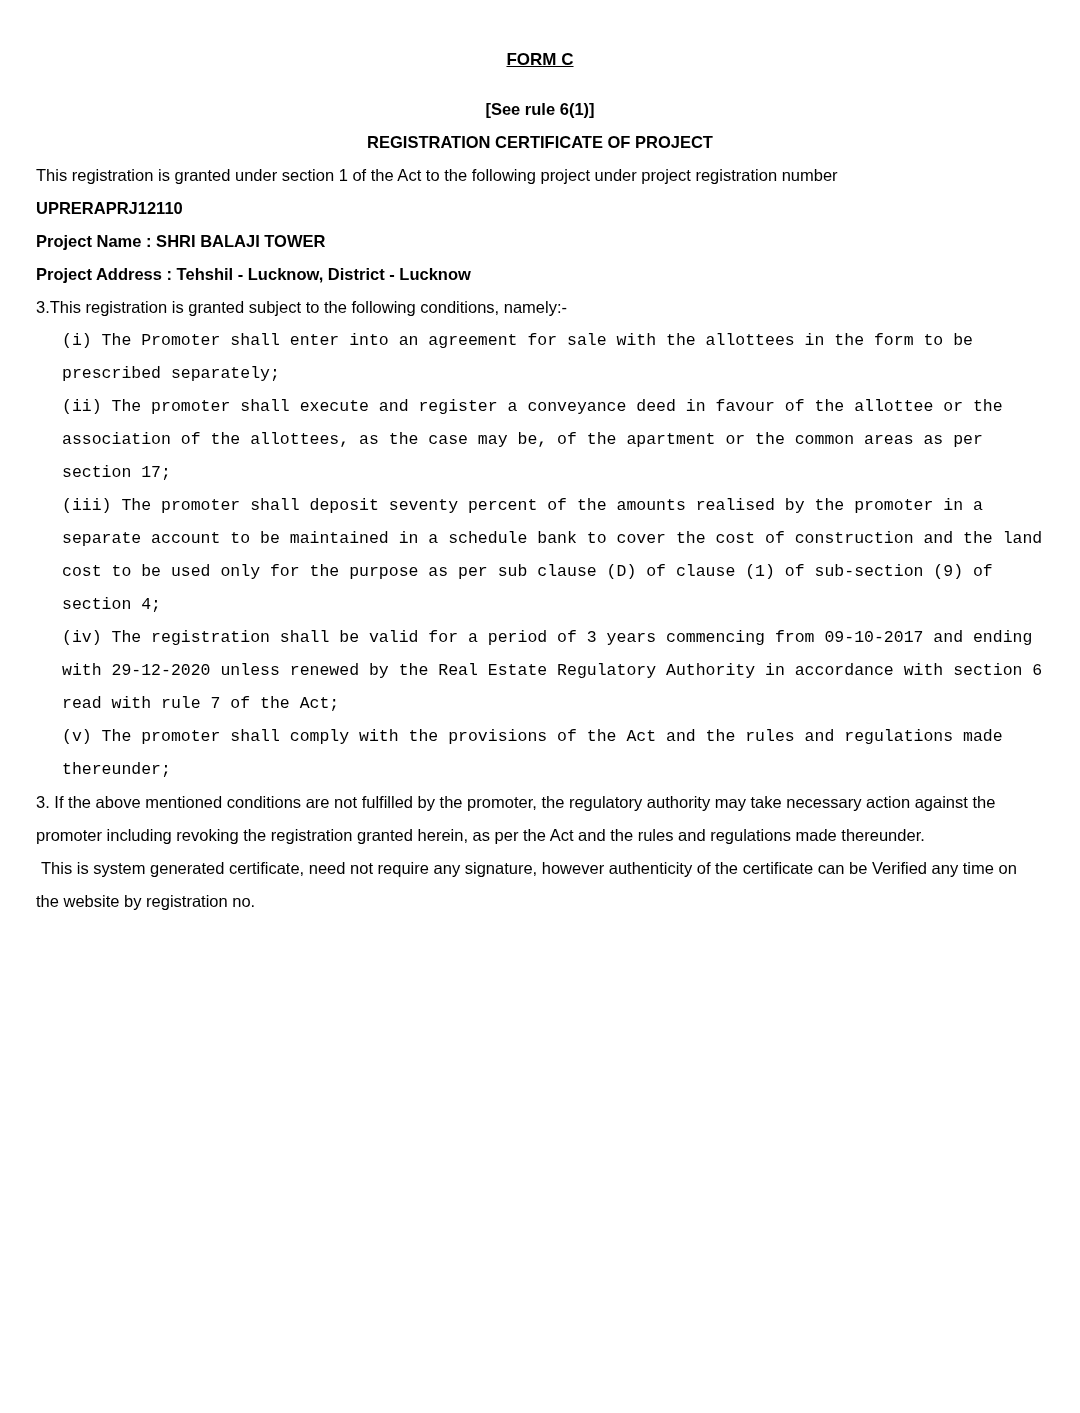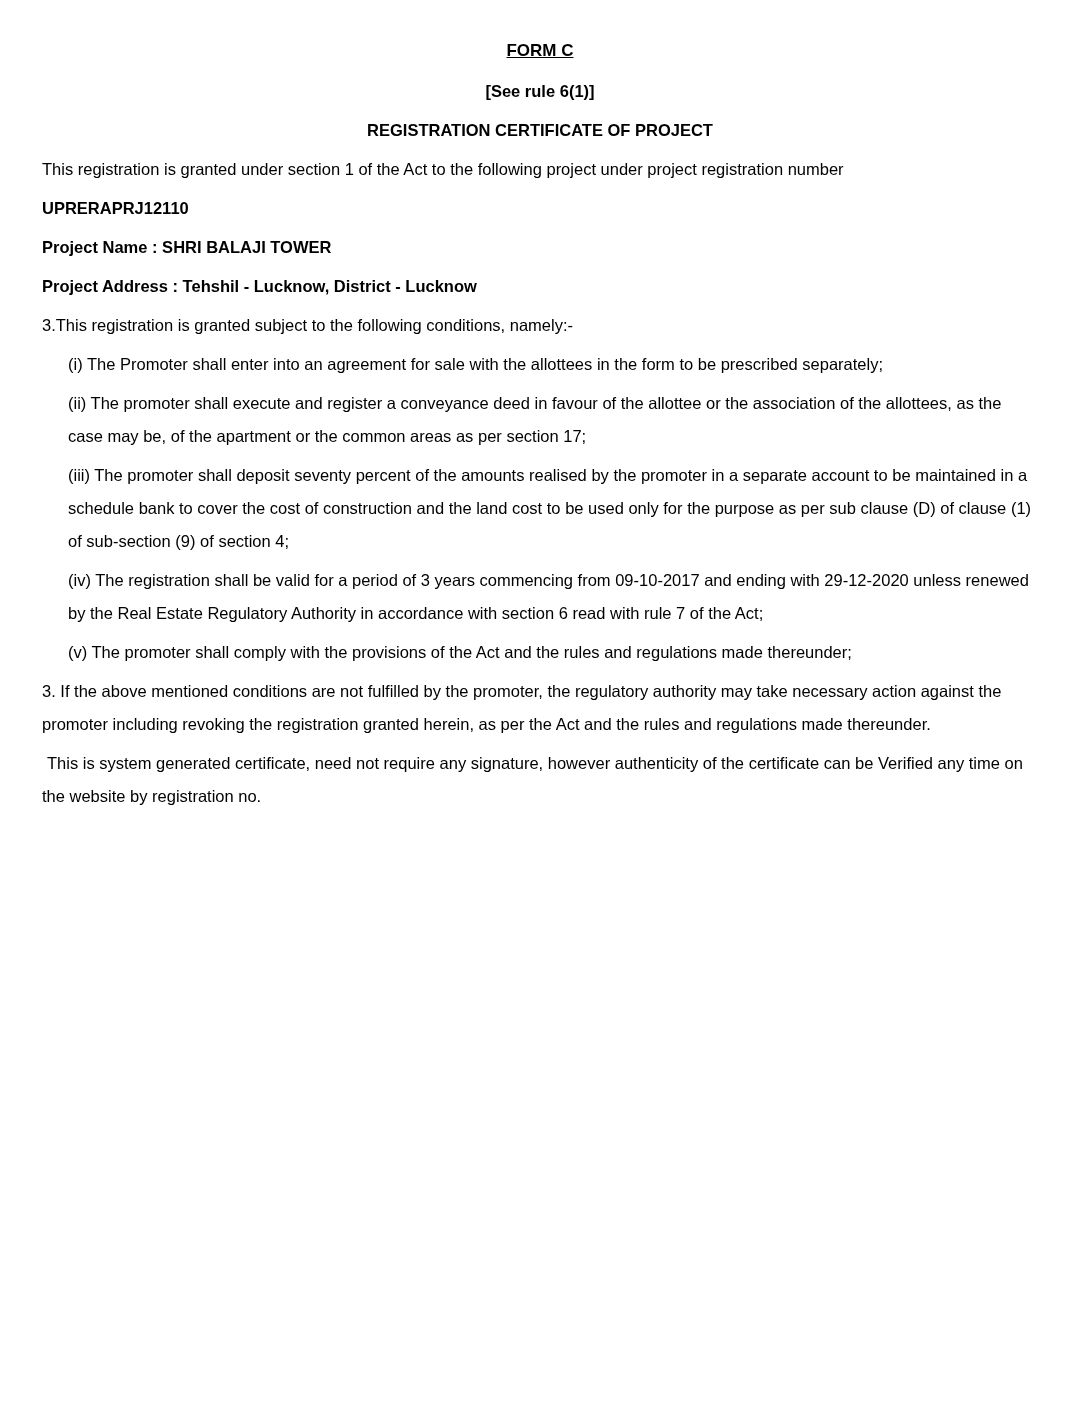--- a/index.html
+++ b/index.html
@@ -15,40 +15,41 @@
     color: #000000;
   }
   .document {
     box-sizing: border-box;
     width: 1080px;
     padding: 26px 36px 0 36px;
     font-size: 16.5px;
     line-height: 33px;
   }
   .document p {
-    margin: 6px;
+    margin: 0;
   }
   .center {
     text-align: center;
   }
   .bold {
     font-weight: bold;
   }
   .form-title {
     font-size: 17px;
-    margin: 8px;
+    margin: 17px;
     font-weight: bold;
     text-align: center;
     line-height: 33px;
   }
   .form-title span {
     text-decoration: underline;
   }
   .conditions {
     margin-left: 26px;
+    font-family: Liberation Mono, monospace;
   }
   .footer-note {
     margin-left: 14px;
     text-indent: 5px;
   }
 </style>
 </head>
 <body>
 
 <main class="document">

